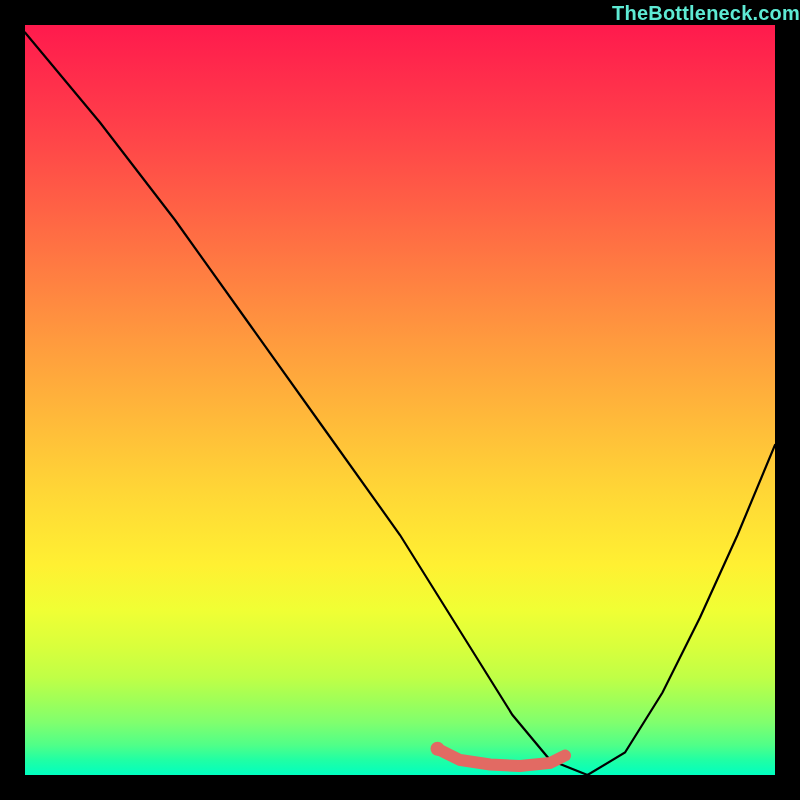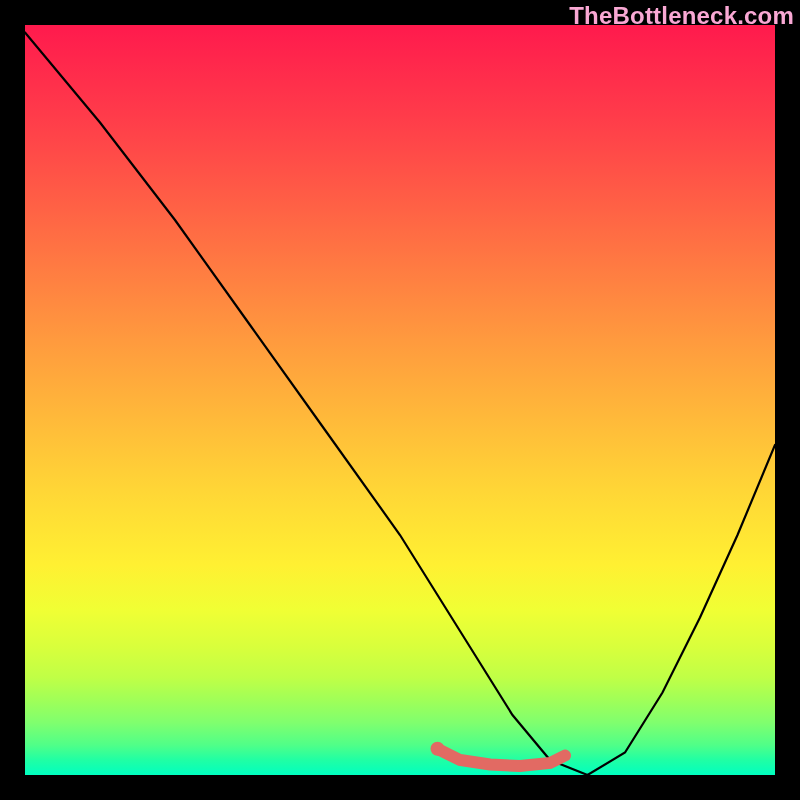--- a/index.html
+++ b/index.html
@@ -30,25 +30,25 @@
       #c0ff46 87%,
       #a0ff58 90%,
       #80ff6e 93%,
       #50ff88 96%,
       #20ffa4 98%,
       #00ffc0 100%);
   }
   .watermark {
     position: absolute;
     top: 2px;
-    right: 6px;
+    right: 0;
     font-family: Arial, Helvetica, sans-serif;
-    font-size: 24px;
+    font-size: 20px;
     font-weight: 600;
-    color: #f9a8d4;
+    color: #5eead4;
     letter-spacing: 0.2px;
     z-index: 3;
   }
   svg.curves {
     position: absolute;
     left: 0;
     top: 0;
     width: 750px;
     height: 750px;
     z-index: 2;

